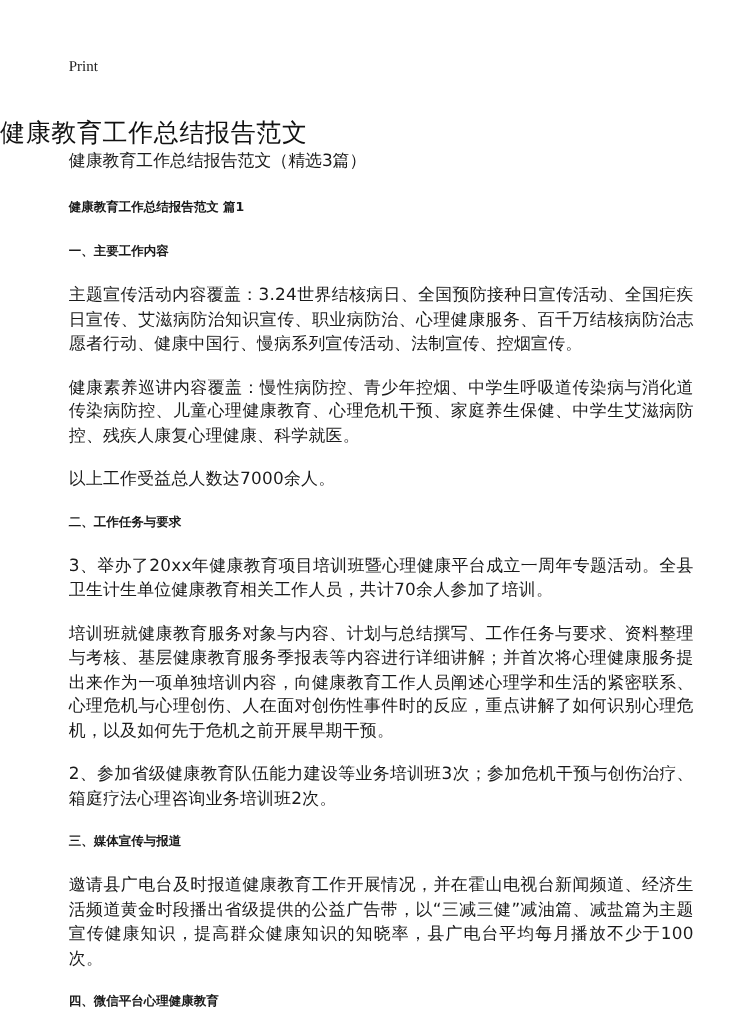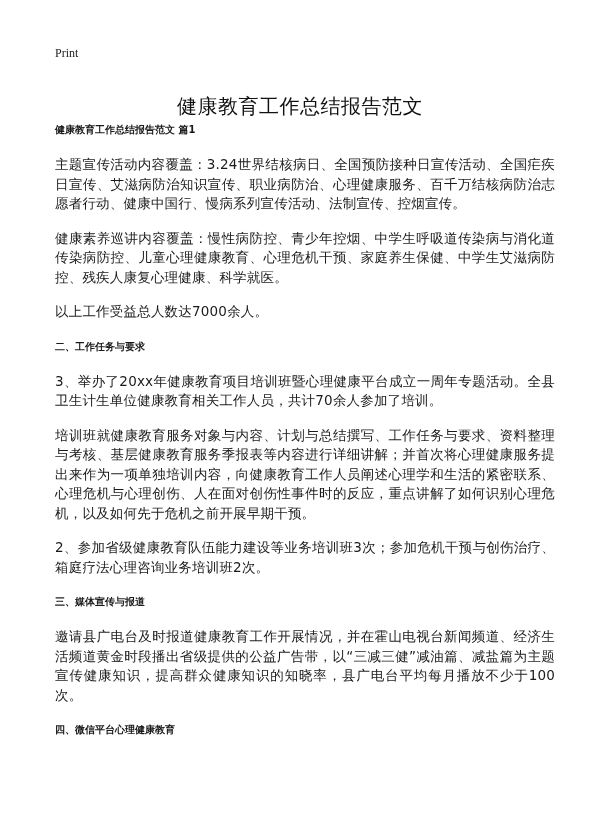--- a/index.html
+++ b/index.html
@@ -9,38 +9,40 @@
       color: #1a1a1a;
     }
     .page { position: absolute; left: 0; top: 0; width: 556px; height: 828px; }
     .print-label {
       position: absolute; left: 55px; top: 46px;
       font-family: "Liberation Serif", "DejaVu Serif", serif;
       font-size: 12px; color: #222;
     }
     .doc-title {
       position: absolute; left: 0; width: 600px; top: 80px;
-      text-align: center; font-size: 20px; font-weight: normal; color: #111;
+      font-size: 20px; font-weight: normal; color: #111;
       letter-spacing: 0.5px;
     }
     .content { position: absolute; left: 55px; top: 120px; width: 500px; }
     .subtitle { font-size: 13.5px; margin: 0 0 18px 0; line-height: 19px; }
     .section-head { font-size: 10px; font-weight: bold; margin: 0 0 16px 0; line-height: 19px; }
     .para { font-size: 13.5px; line-height: 19.5px; margin: 0 0 15px 0; text-align: justify; letter-spacing: 0.2px; }
   </style>
 </head>
 <body>
 
 <div class="page">
   <div class="print-label">Print</div>
   <h1 class="doc-title">健康教育工作总结报告范文</h1>
 
   <div class="content">
+    <p class="subtitle">健康教育工作总结报告范文（精选3篇）</p>
     <p class="section-head">健康教育工作总结报告范文 篇1</p>
 
+    <p class="section-head">一、主要工作内容</p>
     <p class="para">主题宣传活动内容覆盖：3.24世界结核病日、全国预防接种日宣传活动、全国疟疾日宣传、艾滋病防治知识宣传、职业病防治、心理健康服务、百千万结核病防治志愿者行动、健康中国行、慢病系列宣传活动、法制宣传、控烟宣传。</p>
     <p class="para">健康素养巡讲内容覆盖：慢性病防控、青少年控烟、中学生呼吸道传染病与消化道传染病防控、儿童心理健康教育、心理危机干预、家庭养生保健、中学生艾滋病防控、残疾人康复心理健康、科学就医。</p>
     <p class="para">以上工作受益总人数达7000余人。</p>
 
     <p class="section-head">二、工作任务与要求</p>
     <p class="para">3、举办了20xx年健康教育项目培训班暨心理健康平台成立一周年专题活动。全县卫生计生单位健康教育相关工作人员，共计70余人参加了培训。</p>
     <p class="para">培训班就健康教育服务对象与内容、计划与总结撰写、工作任务与要求、资料整理与考核、基层健康教育服务季报表等内容进行详细讲解；并首次将心理健康服务提出来作为一项单独培训内容，向健康教育工作人员阐述心理学和生活的紧密联系、心理危机与心理创伤、人在面对创伤性事件时的反应，重点讲解了如何识别心理危机，以及如何先于危机之前开展早期干预。</p>
     <p class="para">2、参加省级健康教育队伍能力建设等业务培训班3次；参加危机干预与创伤治疗、箱庭疗法心理咨询业务培训班2次。</p>
 
     <p class="section-head">三、媒体宣传与报道</p>

